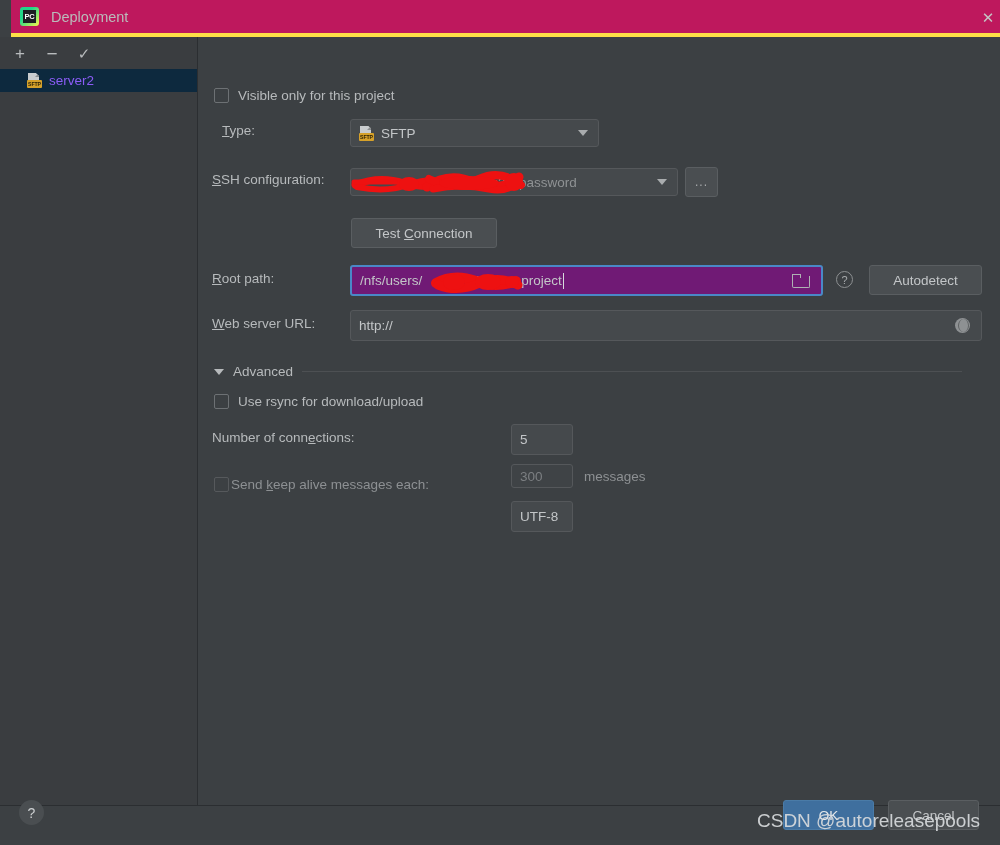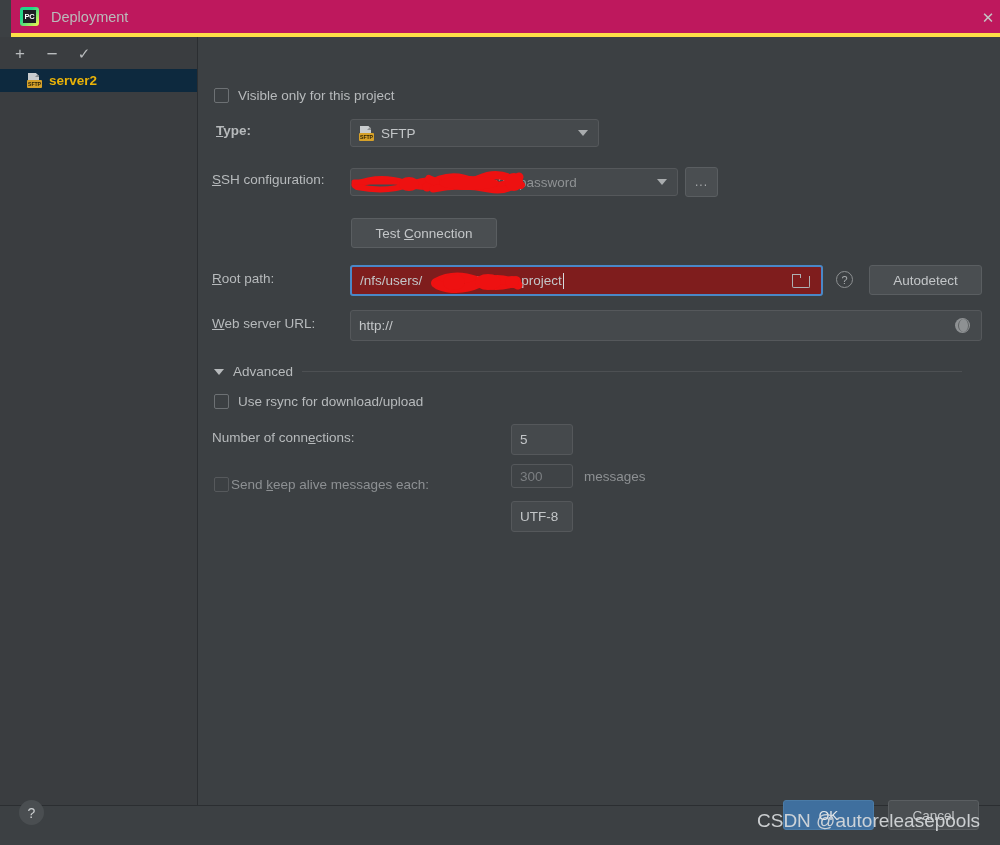--- a/index.html
+++ b/index.html
@@ -111,22 +111,22 @@
     width: 15px; height: 8px;
     background: #d6a12a;
     border-radius: 1px;
     font-size: 5.2px; font-weight: bold;
     color: #2b2206;
     display:flex; align-items:center; justify-content:center;
     letter-spacing: -0.1px;
     font-family: "Liberation Sans", sans-serif;
   }
   .sb-item-label {
-    font-size: 13.5px; font-weight: bold;
-    color: #eab308;
+    font-size: 13.5px; font-weight: normal;
+    color: #8b5cf6;
   }
 
   
   .main {
     position: absolute;
     top: 37px; left: 199px;
     width: 801px; height: 768px;
     background: #3c4043;
   }
   .tabs {
@@ -179,21 +179,21 @@
     border-radius: 3px;
     height: 28px;
     display: flex; align-items: center;
     padding: 0 8px;
     font-size: 13.5px;
     color: #c3c6c8;
     position: relative;
   }
   .field.focused {
     border: 2px solid #4a88c7;
-    background: #7f1d1d;
+    background: #701a75;
   }
 
   .arrow-down {
     width: 0; height: 0;
     border-left: 5px solid transparent;
     border-right: 5px solid transparent;
     border-top: 6px solid #a9acae;
   }
 
   .btn {
@@ -380,21 +380,21 @@
   <div class="main">
 
 
     <div class="form">
 
       <div class="row" style="left:15px; top:51px; gap:9px;">
         <div class="checkbox"></div>
         <div class="lbl">Visible only for this project</div>
       </div>
 
-      <div class="row" style="left:17px; top:86px;font-weight:bold;">
+      <div class="row" style="left:23px; top:86px;">
         <div class="lbl"><u>T</u>ype:</div>
       </div>
       <div class="field" style="position:absolute; left:151px; top:82px; width:249px;">
         <div class="sftp-icon" style="margin-right:7px;">
           <div class="page"></div>
           <div class="tag">SFTP</div>
         </div>
         <span>SFTP</span>
         <div class="arrow-down" style="position:absolute; right:10px;"></div>
       </div>

